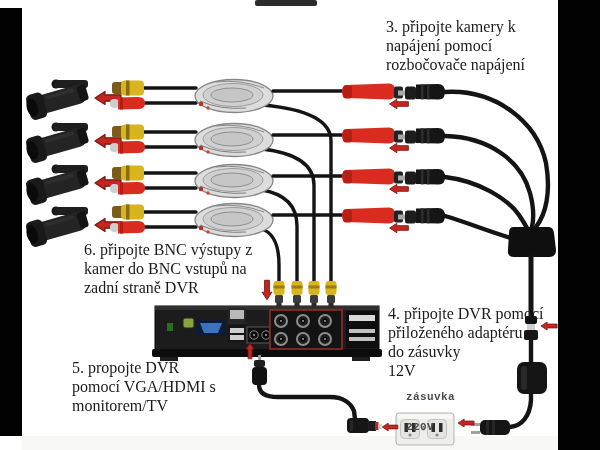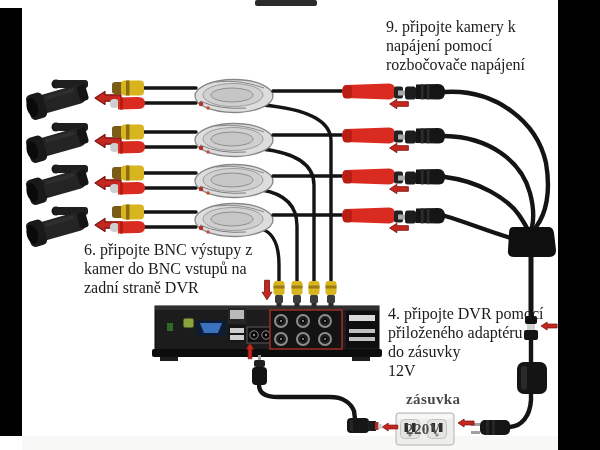--- a/index.html
+++ b/index.html
@@ -1,21 +1,21 @@
 <!DOCTYPE html>
 <html style="--arrow-red: #c3271f; --cable-black: #141414; --outlet-gray: #4a4a4a;"><head>
 <meta charset="utf-8">
 <style>
   html,body{margin:0;padding:0;background:#e8e8e8}
   .stage{position:relative;width:600px;height:450px;background:#fff;overflow:hidden;
          font-family:"Liberation Serif",serif}
   .stage svg{position:absolute;left:0;top:0}
   .step{position:absolute;font-size:16px;line-height:19px;color:#1b1b1b;white-space:pre-line}
-  .outlet-label{position:absolute;font-family:Liberation Serif, serif;font-weight:bold;
-                color:var(--outlet-gray,#4a4a4a);font-size:15px;letter-spacing:.4px}
+  .outlet-label{position:absolute;font-family:Liberation Mono, monospace;font-weight:bold;
+                color:var(--outlet-gray,#4a4a4a);font-size:11px;letter-spacing:.4px}
   .arrow{fill:var(--arrow-red,#c3271f);stroke:#7c130e;stroke-width:1.2;stroke-linejoin:round}
   .cable{stroke:var(--cable-black,#141414);fill:none;stroke-linecap:round}
   .c34{stroke-width:3.4}.c42{stroke-width:4.4}.c50{stroke-width:5}
 </style>
 </head>
 <body>
 
 <div class="stage">
 
 <svg width="600" height="450" viewBox="0 0 600 450">
@@ -320,24 +320,27 @@
       </g>
 
   <rect x="0" y="8" width="22" height="428" fill="#010101"></rect>
   <rect x="558" y="0" width="42" height="450" fill="#010101"></rect>
   <rect x="255" y="0" width="62" height="6" rx="2" fill="#2b2b2b"></rect>
 </svg>
 
 <div class="step" style="left:84px;top:240px">6. připojte BNC výstupy z
 kamer do BNC vstupů na
 zadní straně DVR</div>
-<div class="step" style="left:386px;top:17px">9. připojte kamery k
+<div class="step" style="left:386px;top:17px">3. připojte kamery k
 napájení pomocí
 rozbočovače napájení</div>
 <div class="step" style="left:388px;top:304px">4. připojte DVR pomocí
 přiloženého adaptéru
 do zásuvky
 12V</div>
+<div class="step" style="left:72px;top:358px">5. propojte DVR
+pomocí VGA/HDMI s
+monitorem/TV</div>
 
 <div class="outlet-label" style="left:406px;top:391px">zásuvka</div>
 <div class="outlet-label" style="left:406px;top:421px">220V</div>
 
 </div>
 
 </body></html>

